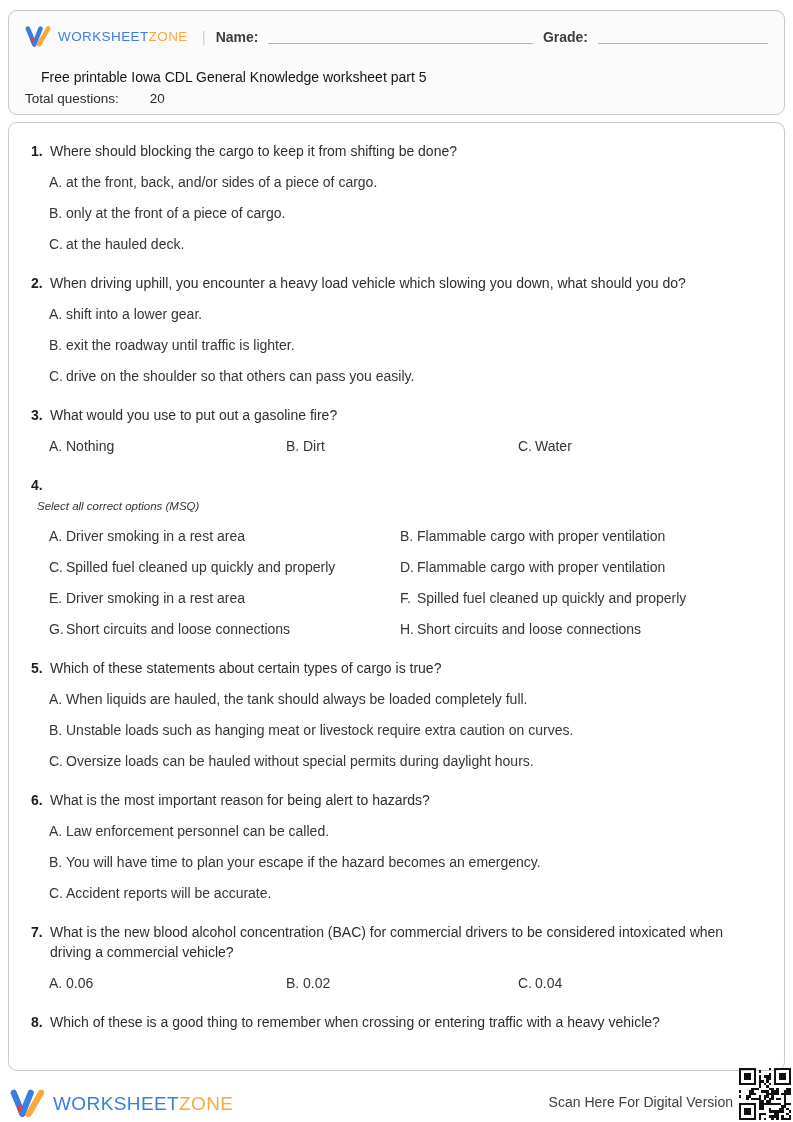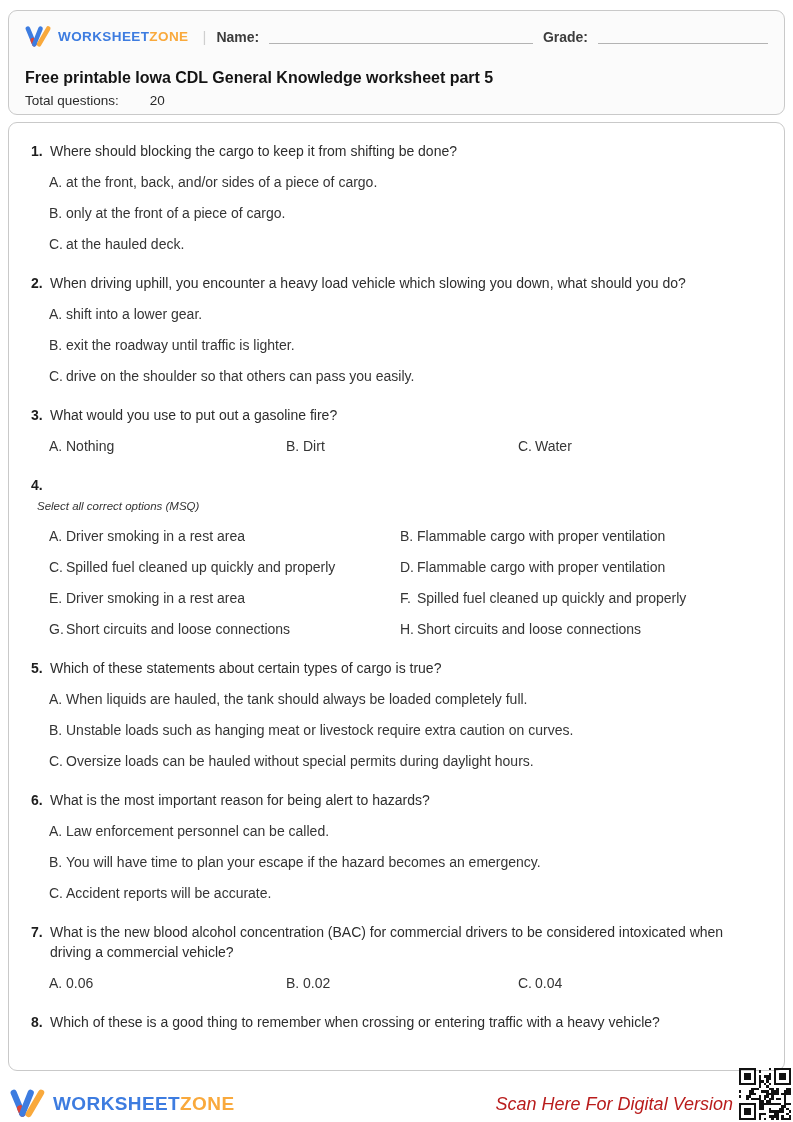--- a/index.html
+++ b/index.html
@@ -13,29 +13,29 @@
     font-family:"Liberation Sans","DejaVu Sans",sans-serif;color:var(--ink);
   }
   
   .header-card{
     position:absolute;left:8px;top:10px;width:777px;height:105px;
     border:1px solid var(--border);border-radius:9px;background:#fbfbfb;
     padding:14px 16px 0 16px;
   }
   .header-row{display:flex;align-items:center;gap:10px;}
   .brand{display:flex;align-items:center;gap:6px;flex:none;}
-  .brand-text{font-weight:bold;letter-spacing:.4px;white-space:nowrap;}
+  .brand-text{font-weight:normal;letter-spacing:.4px;white-space:nowrap;}
   .header-card .brand-text{font-size:13.5px;}
   .b1{color:var(--blue);} .b2{color:var(--orange);}
   .vsep{color:#cfcfcf;font-size:15px;flex:none;margin-left:4px;}
   .field-label{font-size:14px;color:#3c3c3c;flex:none;font-weight:bold;}
   .fill-line{border-bottom:1px solid var(--line);height:15px;}
   .name-line{flex:1;}
   .grade-line{width:170px;flex:none;}
-  .ws-title{margin-top:21px;font-size:16px;font-weight:bold;color:#141414;}
+  .ws-title{margin-top:21px;font-size:14px;font-weight:normal;color:#141414;margin-left:16px;}
   .total-row{margin-top:6px;font-size:13.5px;color:#2a2a2a;}
   .total-val{margin-left:31px;}
   
   .main-card{
     position:absolute;left:8px;top:122px;width:777px;height:949px;
     border:1px solid var(--border);border-radius:9px;background:#fff;
     padding:18px 34px 0 22px;overflow:hidden;
   }
   .question{margin-top:19px;font-size:14px;line-height:20px;}
   .question:first-child{margin-top:0;}
@@ -45,21 +45,21 @@
   .q-note{margin-left:6px;margin-top:3px;font-size:11.5px;line-height:16px;font-style:italic;color:#333;}
   .opts{margin-left:18px;}
   .opt{display:flex;line-height:20px;color:#353535;}
   .opt-letter{width:17px;flex:none;}
   .opts.stack .opt{margin-top:11px;}
   .opts.cols3{display:grid;grid-template-columns:237px 232px 1fr;margin-top:11px;}
   .opts.cols2{display:grid;grid-template-columns:351px 1fr;row-gap:11px;margin-top:12px;}
   
   .footer-logo{position:absolute;left:10px;top:1088px;display:flex;align-items:center;gap:7px;}
   .footer-logo .brand-text{font-size:19px;letter-spacing:.4px;}
-  .scan-text{position:absolute;right:60px;top:1094px;font-size:18px;color:#b91c1c;white-space:nowrap;font-style:italic;}
+  .scan-text{position:absolute;right:60px;top:1094px;font-size:14px;color:#404040;white-space:nowrap;}
   .qr{position:absolute;right:2px;top:1068px;width:52px;height:52px;}
   .qr svg{width:100%;height:100%;shape-rendering:crispEdges;}
 </style>
 </head>
 <body>
 
 <div class="header-card">
   <div class="header-row">
     <div class="brand">
       <svg width="27" height="23" viewBox="0 0 30 26">

